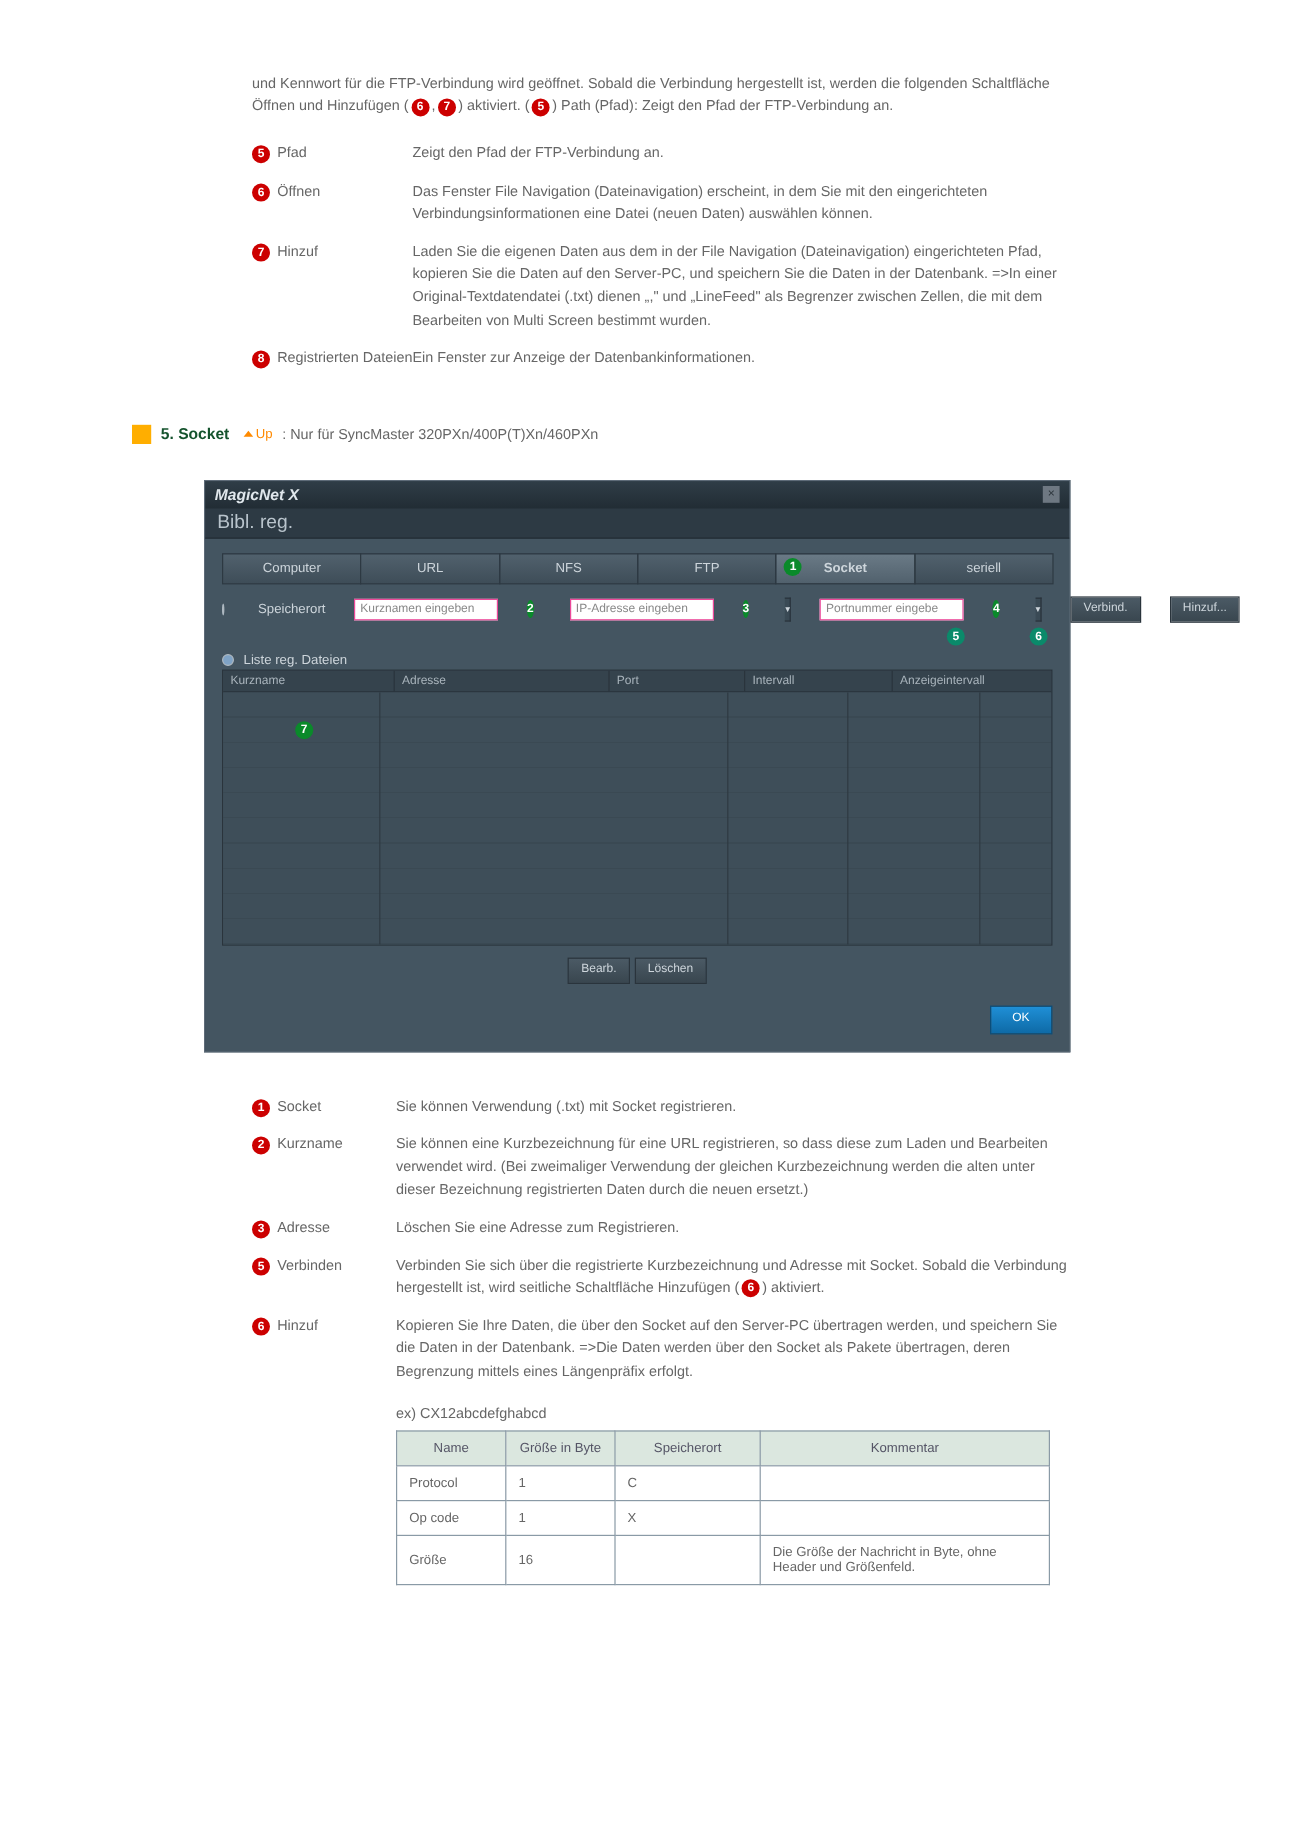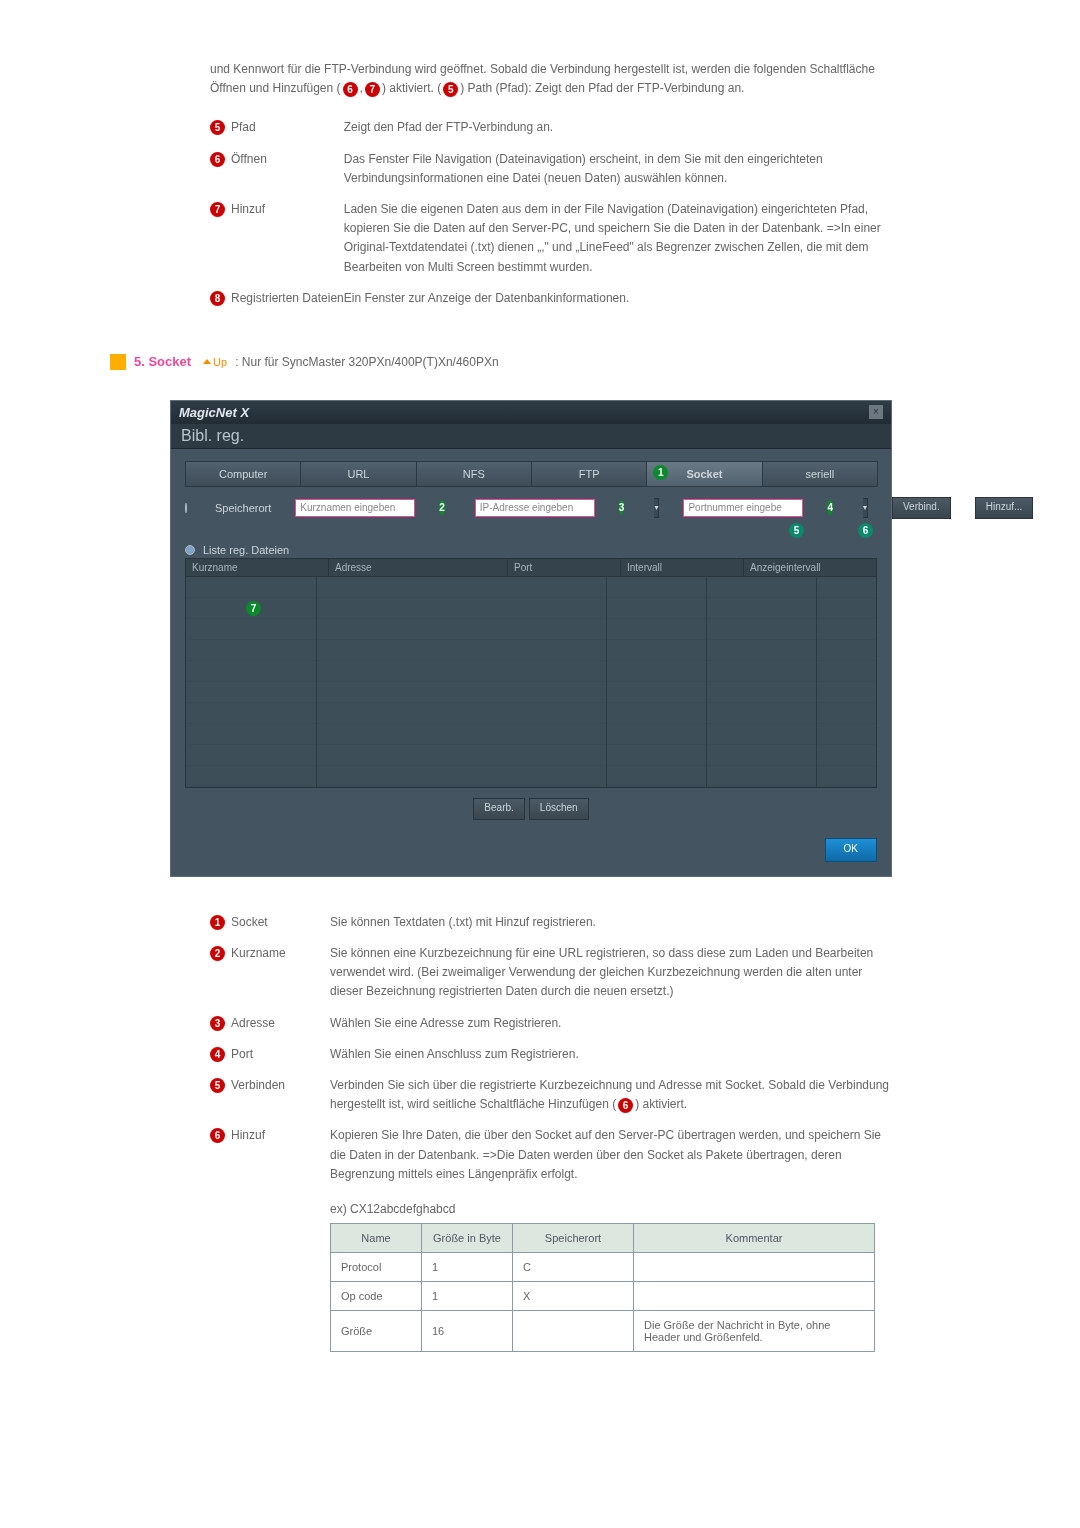--- a/index.html
+++ b/index.html
@@ -6,21 +6,21 @@
   .page{width:1080px;margin:0 auto;padding:60px 0 40px 0;}
   .content{margin-left:210px;width:680px;}
   .intro{color:#666;line-height:1.6;margin-bottom:14px;}
   .def-table{width:100%;border-collapse:collapse;}
   .def-table td{vertical-align:top;padding:6px 0;color:#666;line-height:1.6;}
   .def-table td.term{width:120px;white-space:nowrap;}
   .numcirc{display:inline-block;width:15px;height:15px;border-radius:50%;background:#c00;color:#fff;font-weight:bold;font-size:10px;line-height:15px;text-align:center;margin-right:6px;}
   .numcirc.inline{margin:0 2px;vertical-align:middle;}
   .section-head{margin:40px 0 20px 110px;display:flex;align-items:center;gap:8px;}
   .icon-connect{width:16px;height:16px;background:#ffae00;display:inline-block;position:relative;}
-  .section-title{font-weight:bold;color:#ec4899;font-size:13px;}
+  .section-title{font-weight:bold;color:#14532d;font-size:13px;}
   .up-link{color:#ff8a00;font-size:11px;font-weight:normal;display:inline-flex;align-items:center;gap:2px;margin-left:4px;}
   .tri-up{width:0;height:0;border-left:4px solid transparent;border-right:4px solid transparent;border-bottom:5px solid #ff8a00;display:inline-block;}
   .subtitle-after{color:#666;font-size:12px;}
   .app-window{width:720px;margin:30px 0 30px 170px;border:1px solid #5e6b78;background:#3b4a56;color:#cdd5db;font-size:11px;}
   .app-titlebar{background:linear-gradient(#2f3d47,#212c34);padding:4px 8px;display:flex;align-items:center;justify-content:space-between;}
   .app-logo{color:#e0e7ec;font-style:italic;font-weight:bold;font-size:13px;}
   .app-close{width:14px;height:14px;background:#6e7882;display:inline-block;text-align:center;line-height:14px;font-size:10px;color:#2b343b;}
   .app-subtitle{background:#2d3a44;padding:3px 10px;color:#b9c4cc;font-size:16px;border-bottom:1px solid #1f2830;}
   .app-body{background:#445561;padding:12px 14px 14px 14px;}
   .tabs{display:flex;}
@@ -166,33 +166,29 @@
         <span class="btn primary" style="padding:2px 18px">OK</span>
       </div>
     </div>
   </div>
 
   <div class="content">
     <table class="def-table">
       <tbody>
           <tr>
             <td class="term"><span class="numcirc">1</span><span>Socket</span></td>
-            <td>Sie können Textdaten (.txt) mit Hinzuf registrieren.</td>
+            <td>Sie können Verwendung (.txt) mit Socket registrieren.</td>
           </tr>
       <tr>
             <td class="term"><span class="numcirc">2</span><span>Kurzname</span></td>
             <td>Sie können eine Kurzbezeichnung für eine URL registrieren, so dass diese zum Laden und Bearbeiten verwendet wird. (Bei zweimaliger Verwendung der gleichen Kurzbezeichnung werden die alten unter dieser Bezeichnung registrierten Daten durch die neuen ersetzt.)</td>
           </tr>
       <tr>
             <td class="term"><span class="numcirc">3</span><span>Adresse</span></td>
-            <td>Wählen Sie eine Adresse zum Registrieren.</td>
-          </tr>
-      <tr>
-            <td class="term"><span class="numcirc">4</span><span>Port</span></td>
-            <td>Wählen Sie einen Anschluss zum Registrieren.</td>
+            <td>Löschen Sie eine Adresse zum Registrieren.</td>
           </tr>
       <tr>
             <td class="term"><span class="numcirc">5</span><span>Verbinden</span></td>
             <td><span>Verbinden Sie sich über die registrierte Kurzbezeichnung und Adresse mit Socket. Sobald die Verbindung hergestellt ist, wird seitliche Schaltfläche Hinzufügen (</span><span class="numcirc inline">6</span><span>) aktiviert.</span></td>
           </tr>
       <tr>
             <td class="term"><span class="numcirc">6</span><span>Hinzuf</span></td>
             <td>Kopieren Sie Ihre Daten, die über den Socket auf den Server-PC übertragen werden, und speichern Sie die Daten in der Datenbank. =&gt;Die Daten werden über den Socket als Pakete übertragen, deren Begrenzung mittels eines Längenpräfix erfolgt.</td>
           </tr>
     </tbody>

